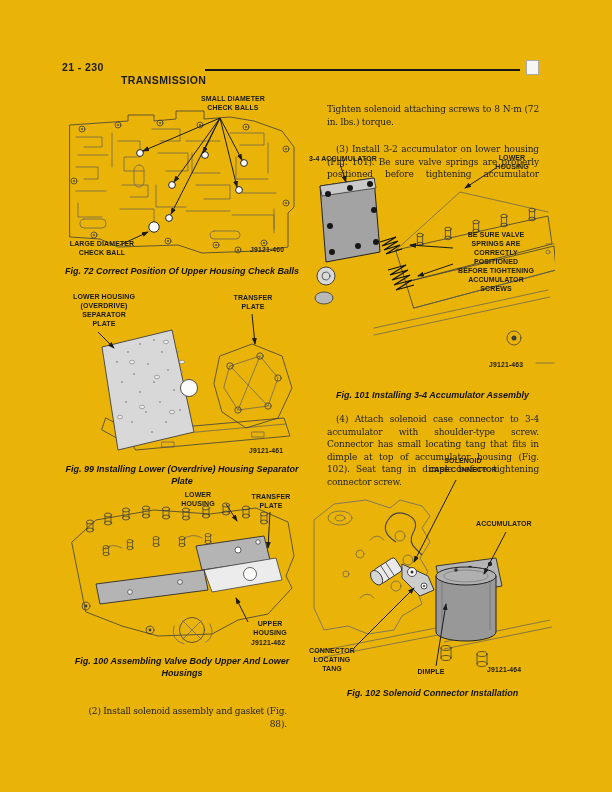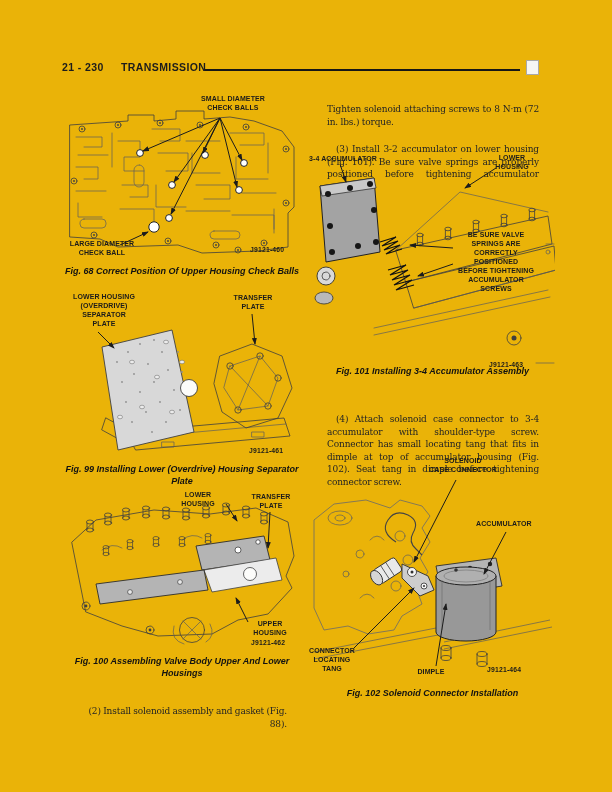--- a/index.html
+++ b/index.html
@@ -1,19 +1,19 @@
 <!DOCTYPE html>
 <html><head>
 <meta charset="utf-8">
 <style>
   html,body{margin:0;padding:0;background:#e8e8e8;}
   .page{position:relative;width:612px;height:792px;background:#eab308;overflow:hidden;
         font-family:"Liberation Sans",sans-serif;color:#1c1c1c;}
   .hdr-num{position:absolute;left:62px;top:61px;font:700 10.5px "Liberation Sans",sans-serif;letter-spacing:.4px;}
-  .hdr-title{position:absolute;left:121px;top:61px;font:700 10.5px "Liberation Sans",sans-serif;letter-spacing:.4px;}
+  .hdr-title{position:absolute;left:121px;top:74px;font:700 10.5px "Liberation Sans",sans-serif;letter-spacing:.4px;}
   .hdr-rule{position:absolute;left:205px;top:69px;width:315px;height:2px;background:#161616;}
   .hdr-box{position:absolute;left:526px;top:60px;width:11px;height:13px;border:1px solid #a9a9a9;background:#f6f6f4;}
   .fig-label{position:absolute;font:700 7px/1.28 "Liberation Sans",sans-serif;color:#1b1b1b;
              white-space:pre-line;text-align:center;letter-spacing:.1px;}
   .fig-label.left{text-align:left;}
   .fig-ref{position:absolute;font:600 6.8px "Liberation Sans",sans-serif;color:#1b1b1b;letter-spacing:.2px;}
   .caption{position:absolute;font:italic 700 9px/1.28 "Liberation Sans",sans-serif;color:#121212;text-align:center;}
   .body-block{position:absolute;font:400 9px/12.5px "DejaVu Serif",serif;color:#242424;
               text-align:justify;letter-spacing:-.15px;word-spacing:-.3px;}
   .body-block p{margin:15px;}
@@ -100,21 +100,21 @@
       <path d="M158,23 L175,92" marker-end="url(#a98)"></path>
         <path d="M158,23 L109,119" marker-end="url(#a98)"></path>
       <path d="M58,150 L86,137" marker-end="url(#a98)"></path>
     </g>
   </svg>
   <div class="fig-label" style="left:193px;top:95px;width:80px">SMALL DIAMETER
 CHECK BALLS</div>
   <div class="fig-label" style="left:66px;top:240px;width:72px">LARGE DIAMETER
 CHECK BALL</div>
   <div class="fig-ref" style="left:250px;top:246px">J9121-460</div>
-  <div class="caption" style="left:62px;top:266px;width:240px">Fig. 68 Correct Position Of Upper Housing Check Balls</div>
+  <div class="caption" style="left:62px;top:266px;width:240px">Fig. 72 Correct Position Of Upper Housing Check Balls</div>
 
   <svg class="figsvg" style="left:62px;top:292px" width="240" height="166" viewBox="0 0 240 166">
     <defs>
         <marker id="a99" markerWidth="7" markerHeight="5" refX="6" refY="2.5" orient="auto">
           <path d="M0,0 L7,2.5 L0,5 Z" fill="#1c1c1c"></path>
         </marker>
       </defs>
     <path class="ln" d="M44,126 L66,138 L62,150 L40,138 Z"></path>
     <path class="ln" d="M64,140 L222,126 L228,144 L74,158 Z"></path>
       <path class="ln2" d="M68,146 L224,132"></path>
@@ -305,21 +305,21 @@
   </svg>
   <div class="fig-label left" style="left:309px;top:155px;width:82px">3-4 ACCUMULATOR</div>
   <div class="fig-label" style="left:489px;top:154px;width:46px">LOWER
 HOUSING</div>
   <div class="fig-label" style="left:453px;top:231px;width:86px">BE SURE VALVE
 SPRINGS ARE
 CORRECTLY POSITIONED
 BEFORE TIGHTENING
 ACCUMULATOR SCREWS</div>
   <div class="fig-ref" style="left:489px;top:361px">J9121-463</div>
-  <div class="caption" style="left:310px;top:366px;width:245px">Fig. 101 Installing 3-4 Accumulator Assembly</div>
+  <div class="caption" style="left:310px;top:390px;width:245px">Fig. 101 Installing 3-4 Accumulator Assembly</div>
 
   <div class="body-block" style="left:312px;top:398px;width:242px;">
     <p class="ind">(4) Attach solenoid case connector to 3-4 accumulator with shoulder-type screw. Connector has small locating tang that fits in dimple at top of accumulator housing (Fig. 102). Seat tang in dimple before tightening connector screw.</p>
   </div>
 
   <svg class="figsvg" style="left:310px;top:470px" width="245" height="220" viewBox="0 0 245 220">
     <defs>
         <marker id="a102" markerWidth="7" markerHeight="5" refX="6" refY="2.5" orient="auto">
           <path d="M0,0 L7,2.5 L0,5 Z" fill="#1c1c1c"></path>
         </marker>

